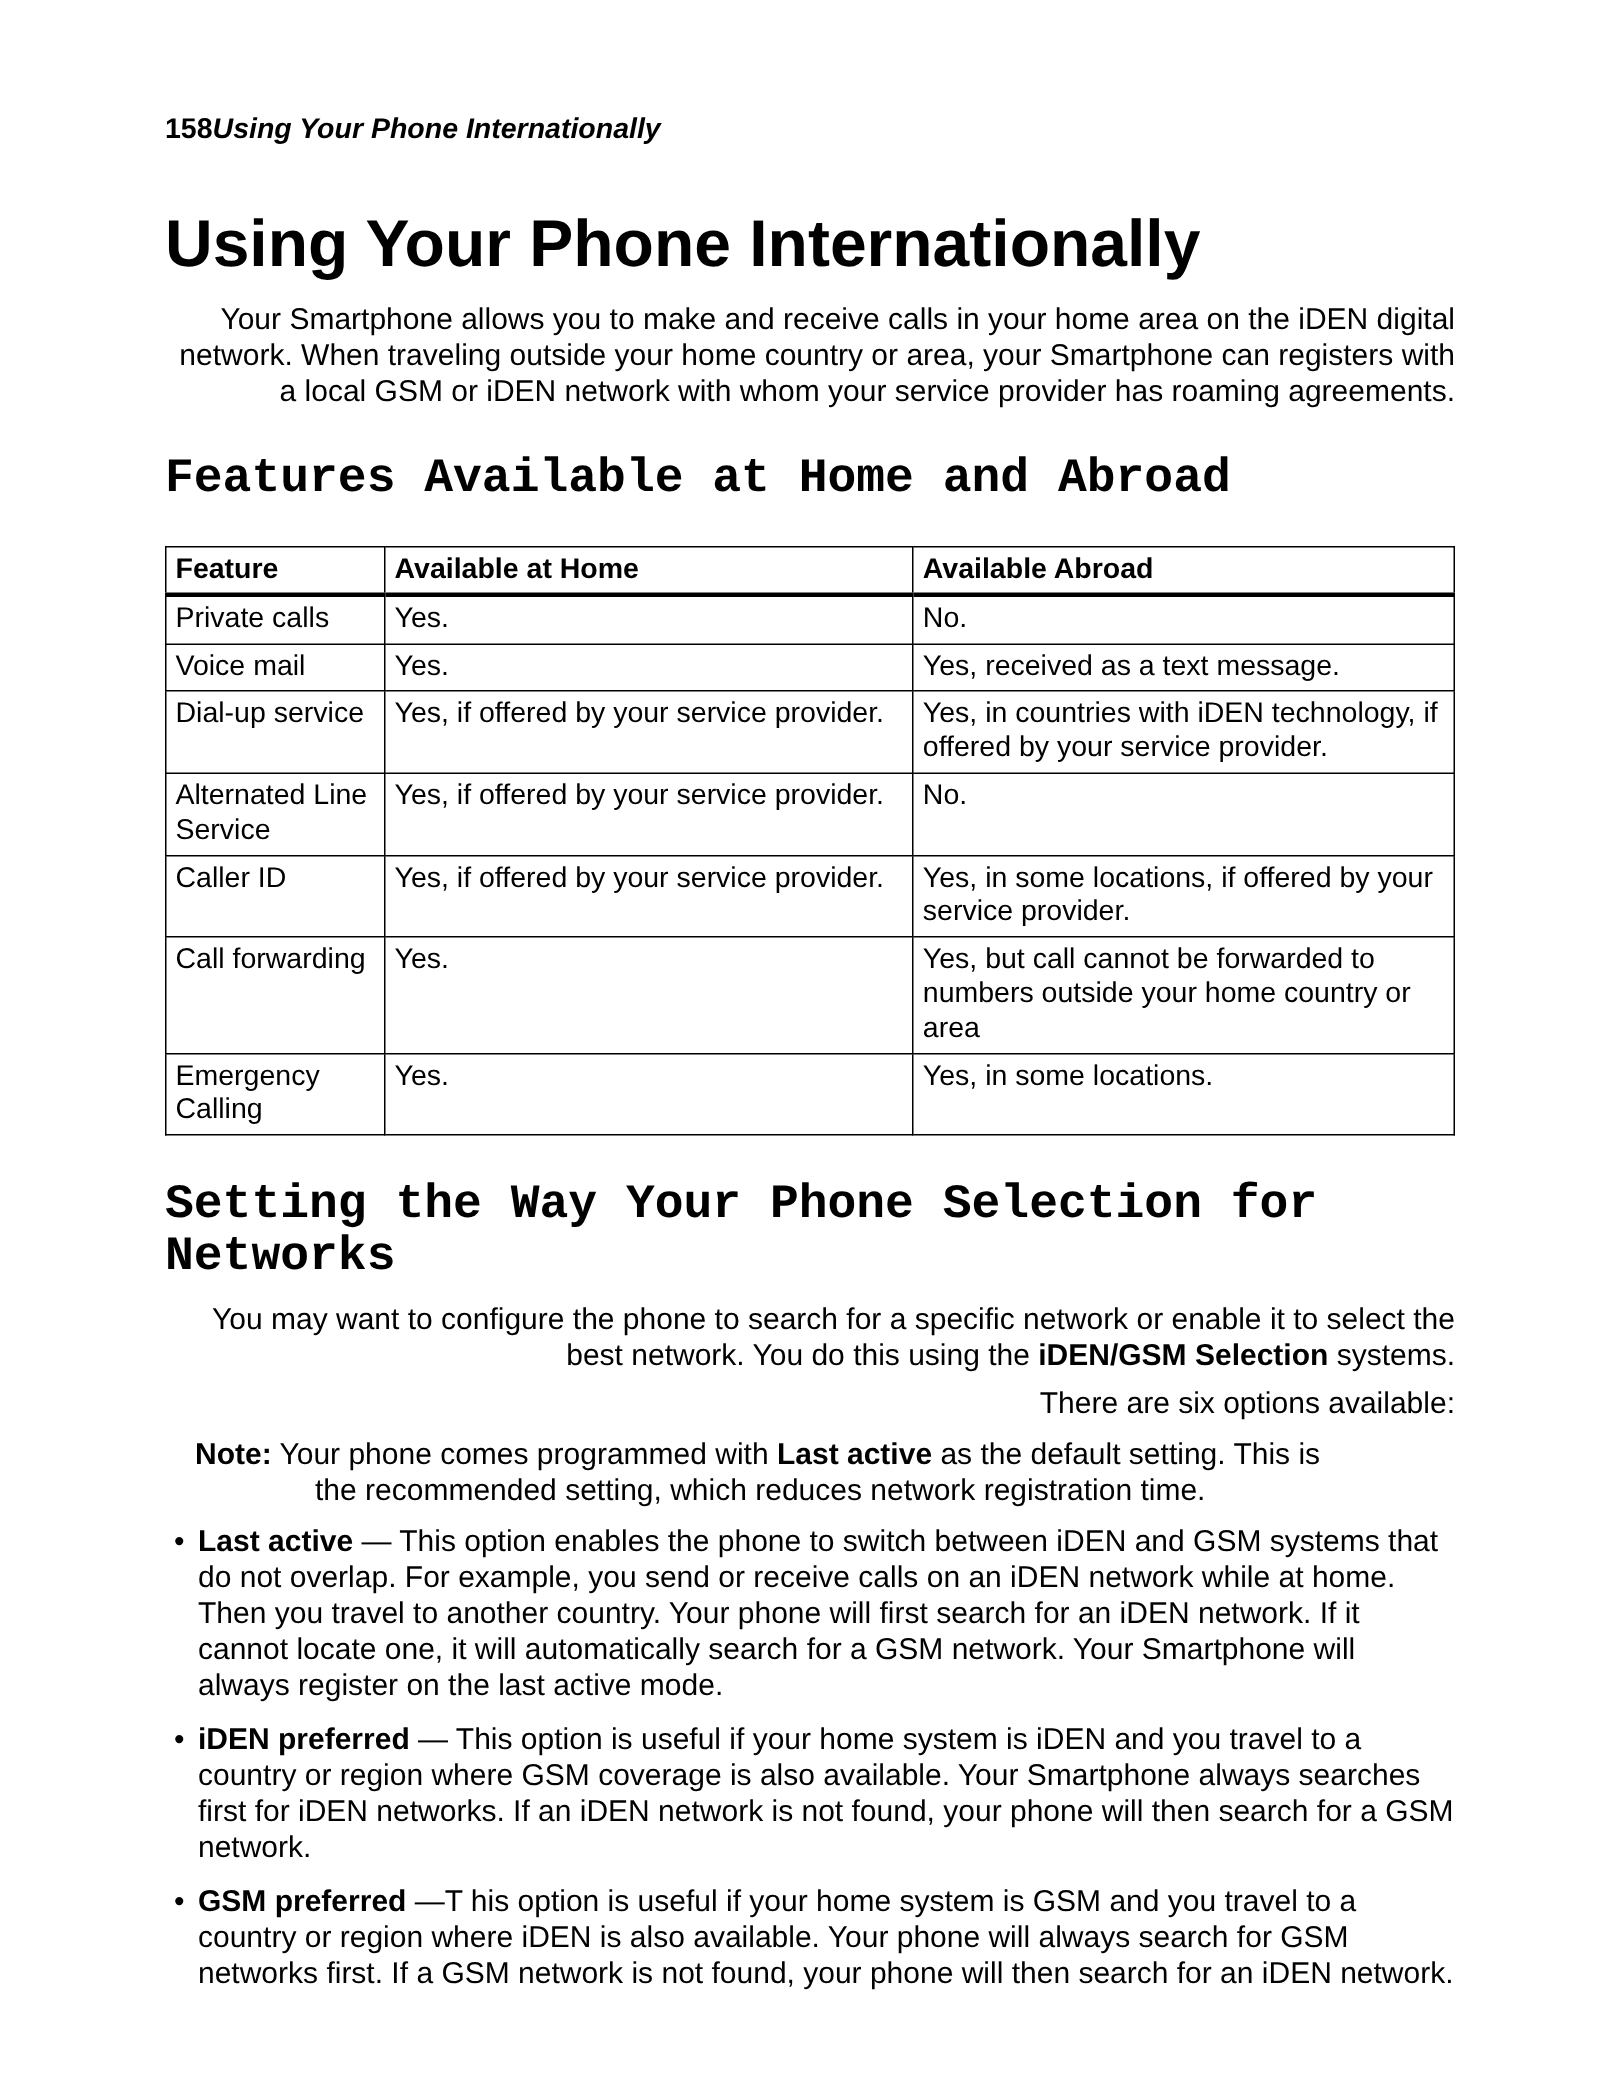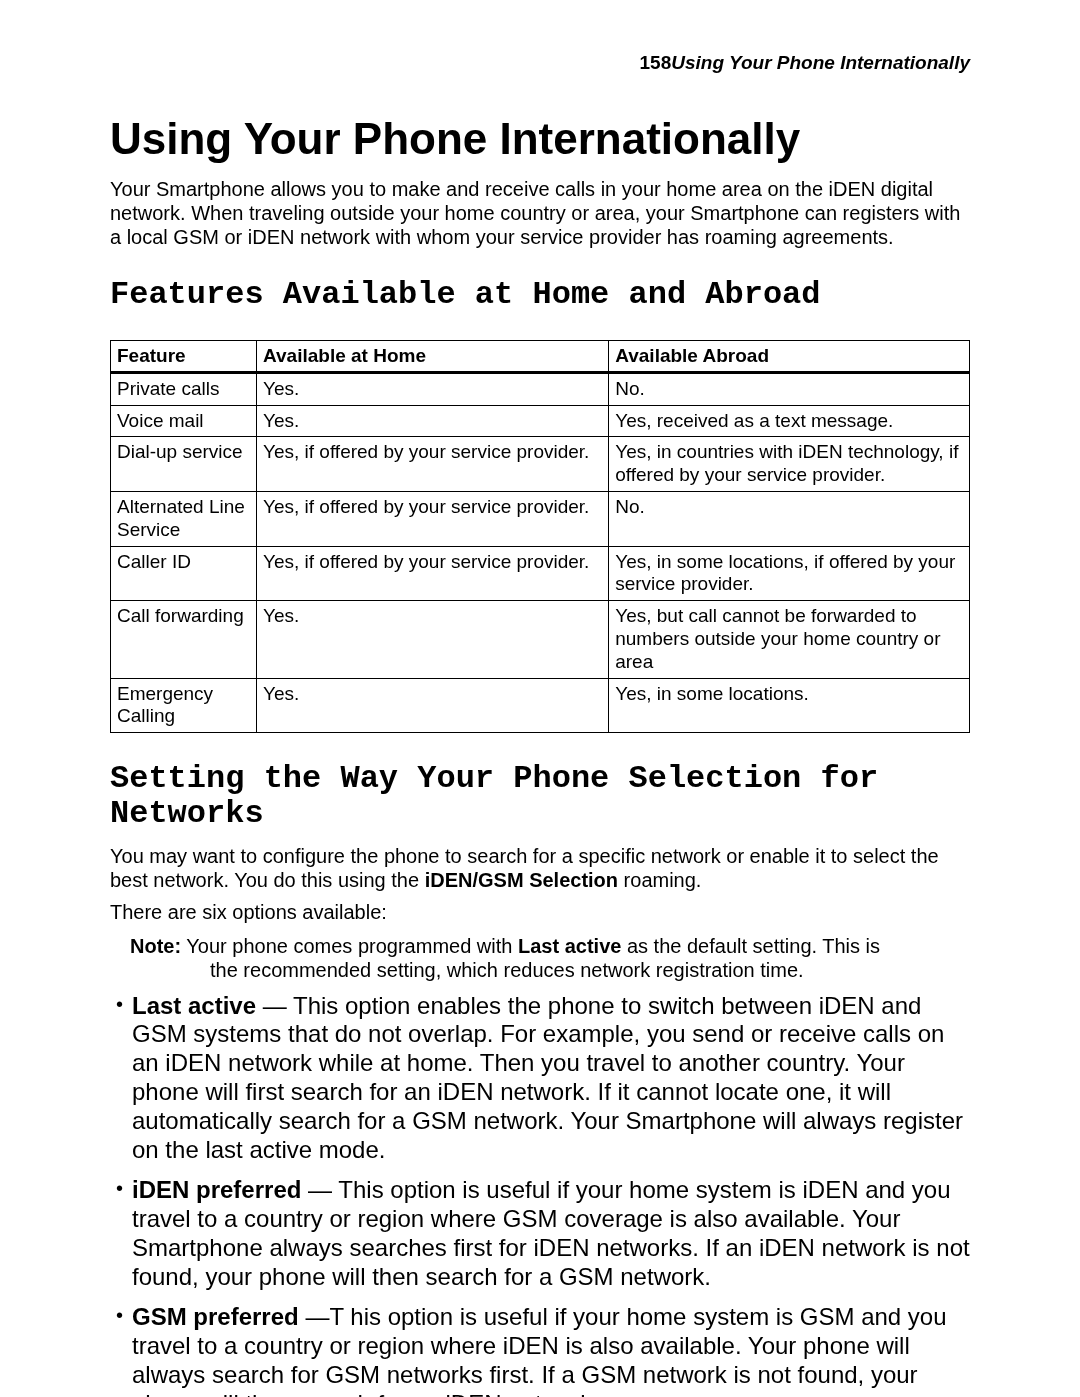--- a/index.html
+++ b/index.html
@@ -11,36 +11,38 @@
   }
   .page {
     width: 1080px;
     height: 1397px;
     box-sizing: border-box;
     padding: 52px 110px 60px 110px;
     position: relative;
   }
   .header-row {
     display: flex;
-    justify-content: flex-end;
+    justify-content: flex-start;
     font-size: 19px;
     font-weight: bold;
+    margin-top: 24px;
   }
   .header-left { }
   .header-right { font-style: italic; }
   h1.title {
     font-size: 44px;
     font-weight: bold;
     margin: 40px 0 12px 0;
     line-height: 1.15;
   }
   p.body {
     font-size: 20px;
     line-height: 1.2;
     margin: 8px 0 0 0;
+    text-align: right;
   }
   h2.section {
     font-size: 32px;
     font-weight: bold;
     margin: 28px 0 12px 0;
     line-height: 1.1;
     font-family: Liberation Mono, monospace;
   }
   table.features {
     width: 100%;
@@ -78,21 +80,21 @@
   .note-cont { display:block; margin-left:80px; }
   ul.options {
     list-style: none;
     padding: 0;
     margin: 10px 0 0 0;
   }
   ul.options li {
     position: relative;
     padding-left: 22px;
     margin: 0 0 12px 0;
-    font-size: 24px;
+    font-size: 20px;
     line-height: 1.2;
   }
   ul.options li::before {
     content: "•";
     position: absolute;
     left: 6px;
     top: 0;
     font-size: 20px;
   }
   .opt-name { font-weight: bold; }
@@ -162,21 +164,21 @@
         <td>Emergency Calling</td>
         <td>Yes.</td>
         <td>Yes, in some locations.</td>
       </tr>
     </tbody>
   </table>
 
   <h2 class="section">Setting the Way Your Phone Selection for Networks</h2>
 
   <p class="body">
-    <span>You may want to configure the phone to search for a specific network or enable it to select the best network. You do this using the </span><b>iDEN/GSM Selection</b><span> roaming.</span>
+    <span>You may want to configure the phone to search for a specific network or enable it to select the best network. You do this using the </span><b>iDEN/GSM Selection</b><span> systems.</span>
   </p>
 
   <p class="body">There are six options available:</p>
 
   <div class="note-wrap">
     <span class="note-label">Note:</span>
     <span class="note-body">
       <span> Your phone comes programmed with </span><b>Last active</b><span> as the default setting. This is </span>
     </span>
     <span class="note-cont">the recommended setting, which reduces network registration time.</span>

